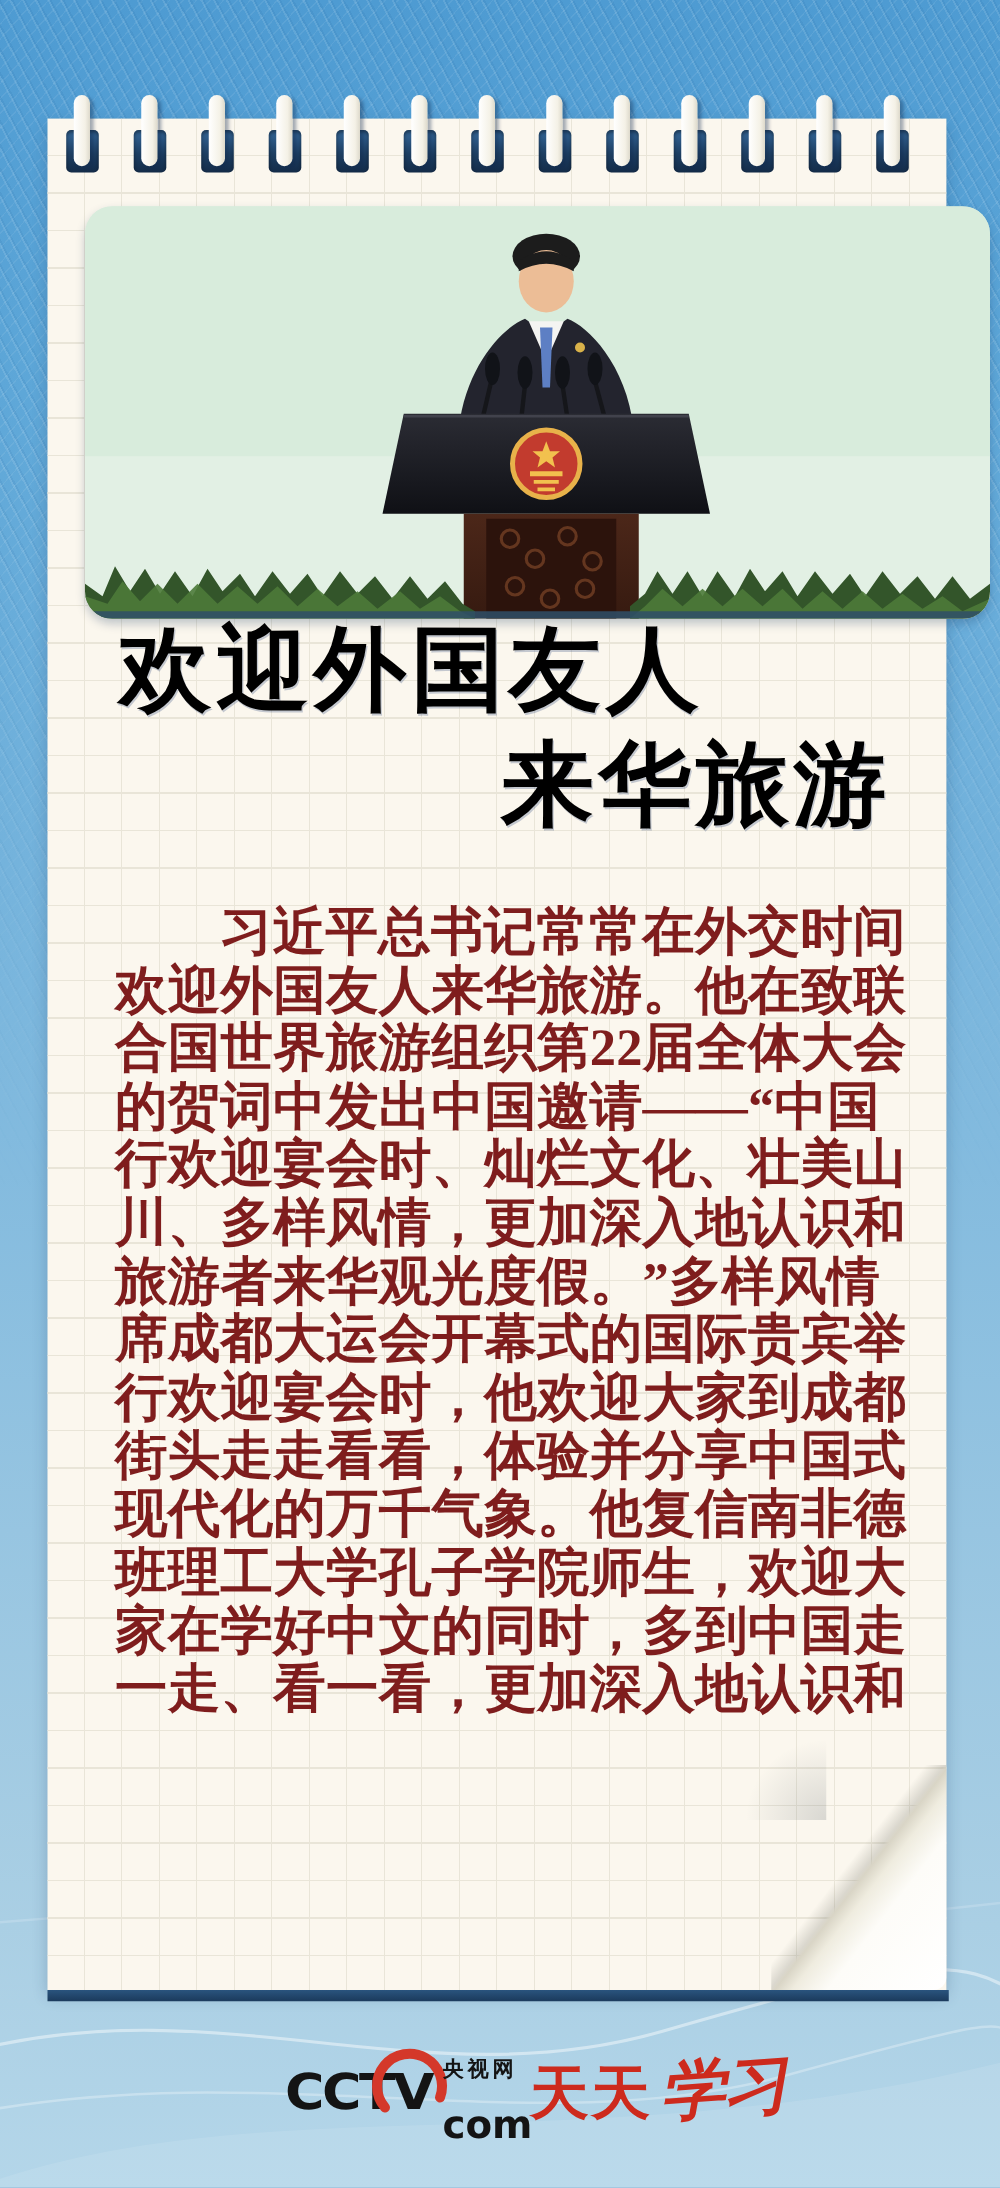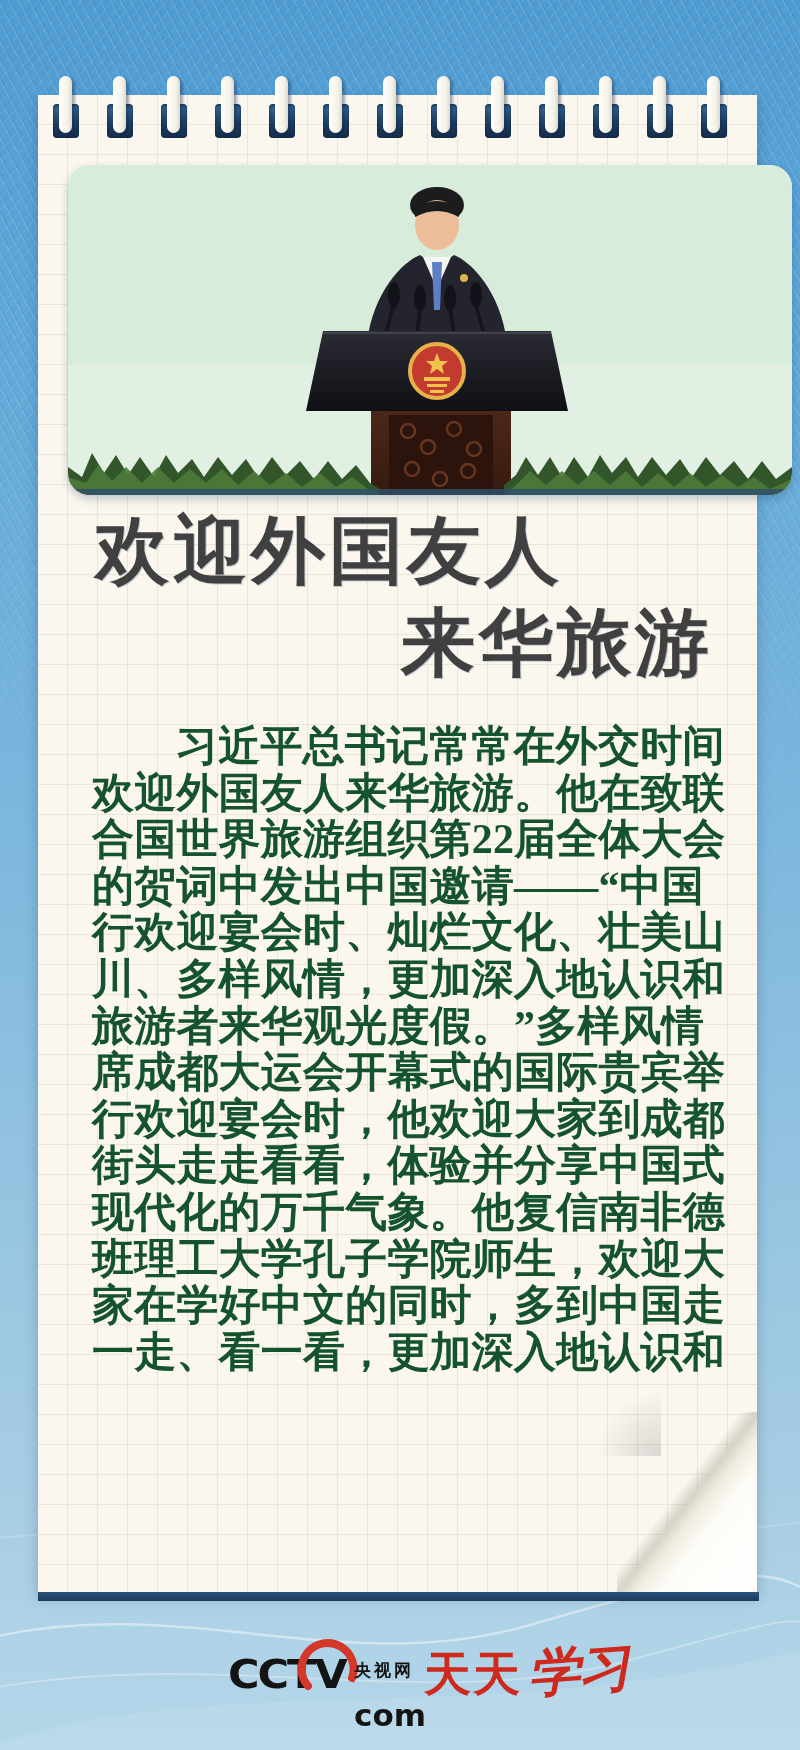--- a/index.html
+++ b/index.html
@@ -31,47 +31,47 @@
          box-shadow:inset 0 2px 3px rgba(0,0,0,.45);}
   .ring .prong{position:absolute;left:6px;top:0;width:13px;height:57px;border-radius:7px;
          background:linear-gradient(90deg,#ffffff 0%,#f4f1e6 70%,#ddd9cb 100%);
          box-shadow:3px 2px 3px rgba(15,40,75,.38);}
   
   .photo{position:absolute;left:68px;top:165px;width:724px;height:330px;border-radius:22px;
          overflow:hidden;background:linear-gradient(180deg,#d5eadb 0%,#ddeee0 60%,#e6f2e7 100%);
          box-shadow:0 4px 8px rgba(20,50,90,.25);}
   .photo svg{display:block;}
   
-  .headline{position:absolute;left:95px;top:514px;width:618px;color:#404040;
+  .headline{position:absolute;left:95px;top:500px;width:618px;color:#000000;
             font-weight:700;line-height:1;}
   .headline .l1{font-size:74px;letter-spacing:4px;text-align:left;
             text-shadow:1px 1px 0 rgba(30,61,116,.25);}
   .headline .l2{font-size:74px;letter-spacing:4px;text-align:right;margin-top:18px;
             text-shadow:1px 1px 0 rgba(30,61,116,.25);}
   
-  .article{position:absolute;left:92px;top:723px;width:634px;color:#14532d;
+  .article{position:absolute;left:92px;top:723px;width:634px;color:#7f1d1d;
            font-size:42px;line-height:46.6px;font-weight:600;}
   .article .ln{white-space:nowrap;letter-spacing:0.2px;}
   .article .ln.indent{text-indent:84px;}
   
   .curl{position:absolute;left:617px;top:1412px;width:140px;height:180px;
         background:linear-gradient(to top left,
            #ffffff 0%,#fdfcf8 34%,#efecdf 44%,#d9d5c6 49%,
            rgba(120,120,110,.25) 50.5%,rgba(120,120,110,0) 56%,transparent 100%);
         border-radius:0 0 10px 0;}
   .curl::before{content:"";position:absolute;left:-26px;top:-26px;width:70px;height:70px;
         background:radial-gradient(circle at 100% 100%, rgba(60,70,80,.18) 0%, transparent 65%);}
   
   .footer{position:absolute;left:0;top:1630px;width:800px;height:80px;}
   .cctv-logo{position:absolute;left:228px;top:6px;width:196px;height:64px;color:#141414;}
   .cctv-word{position:absolute;left:0;top:13px;font-family:"DejaVu Sans","Liberation Sans",sans-serif;
         font-weight:800;font-size:43px;letter-spacing:-2px;transform:scaleY(.92);}
   .cctv-swoosh{position:absolute;left:64px;top:-12px;}
   .cctv-stack{position:absolute;left:126px;top:8px;font-family:"DejaVu Sans","Liberation Sans",sans-serif;}
-  .cctv-cn{display:block;font-size:17px;font-weight:700;letter-spacing:3px;margin-top:15px;}
+  .cctv-cn{display:block;font-size:17px;font-weight:700;letter-spacing:3px;}
   .cctv-com{display:block;font-size:31px;font-weight:800;line-height:.8;margin-top:21px;letter-spacing:0;}
   .ttxx{position:absolute;left:424px;top:8px;color:#cd2a1d;font-weight:700;white-space:nowrap;}
   .ttxx .b1{font-size:47px;letter-spacing:2px;}
   .ttxx .b2{font-size:52px;font-style:italic;display:inline-block;transform:rotate(-4deg) translateY(-2px);
             margin-left:6px;letter-spacing:-2px;}
 </style>
 </head>
 <body>
 
 <div class="page">

